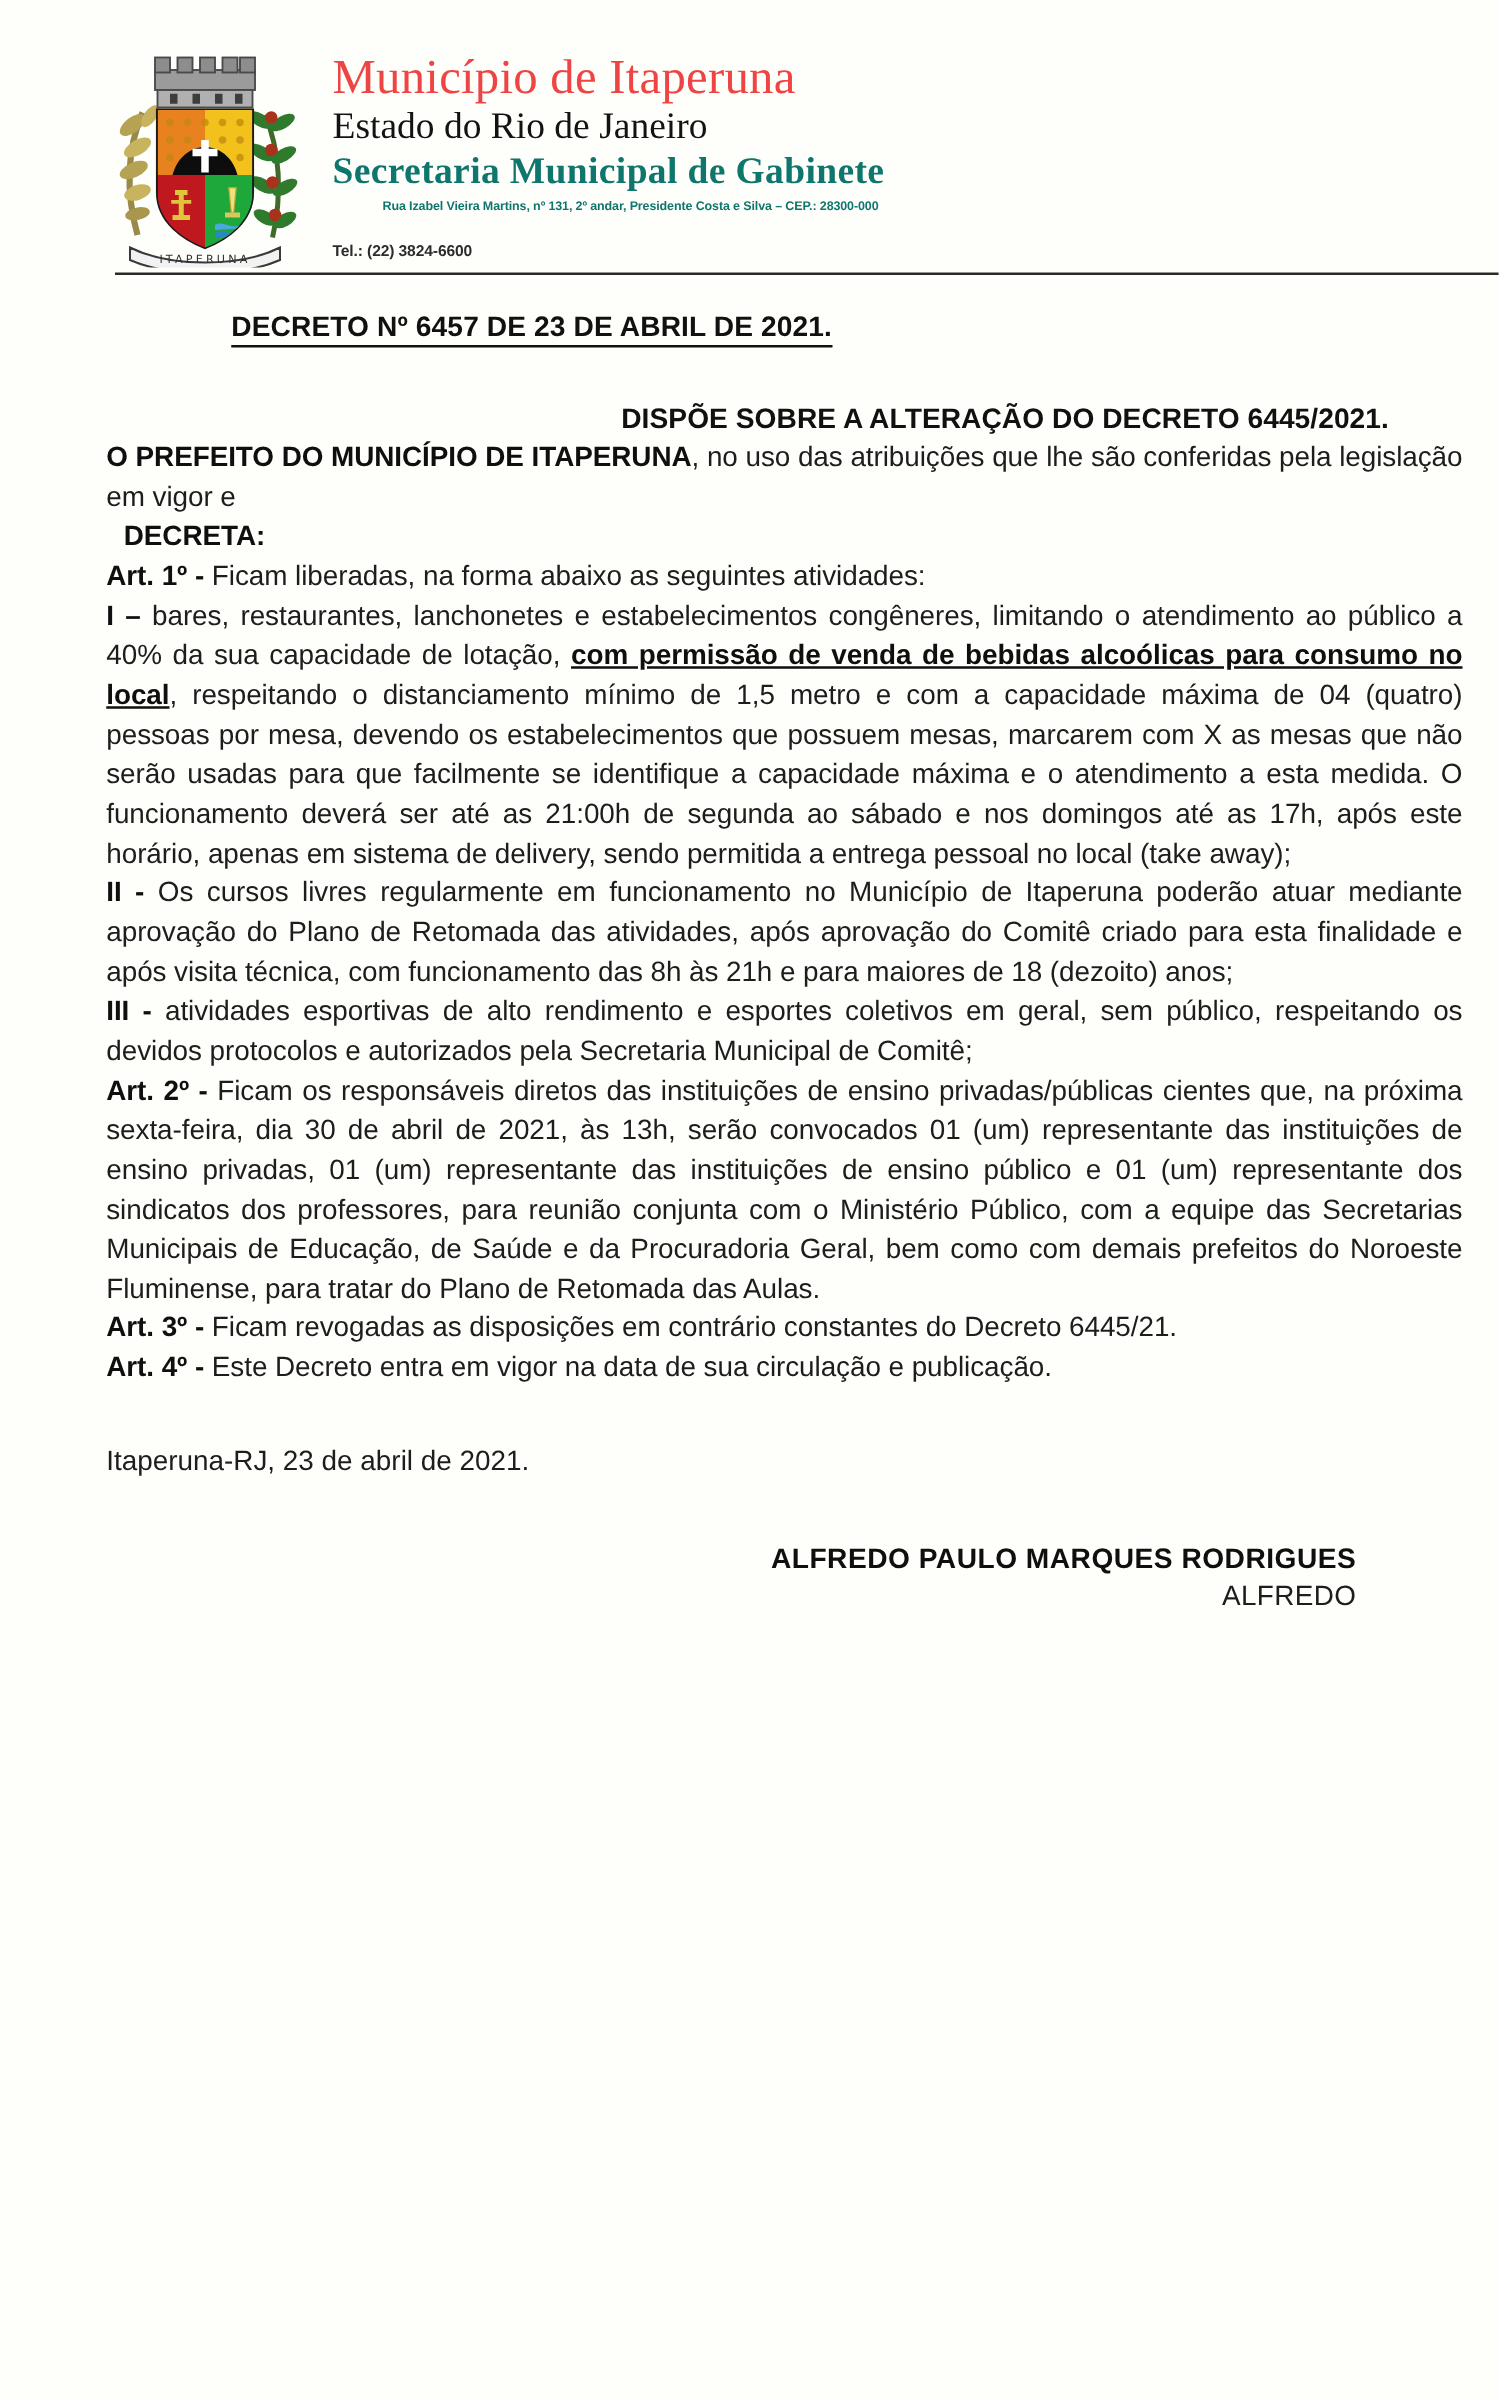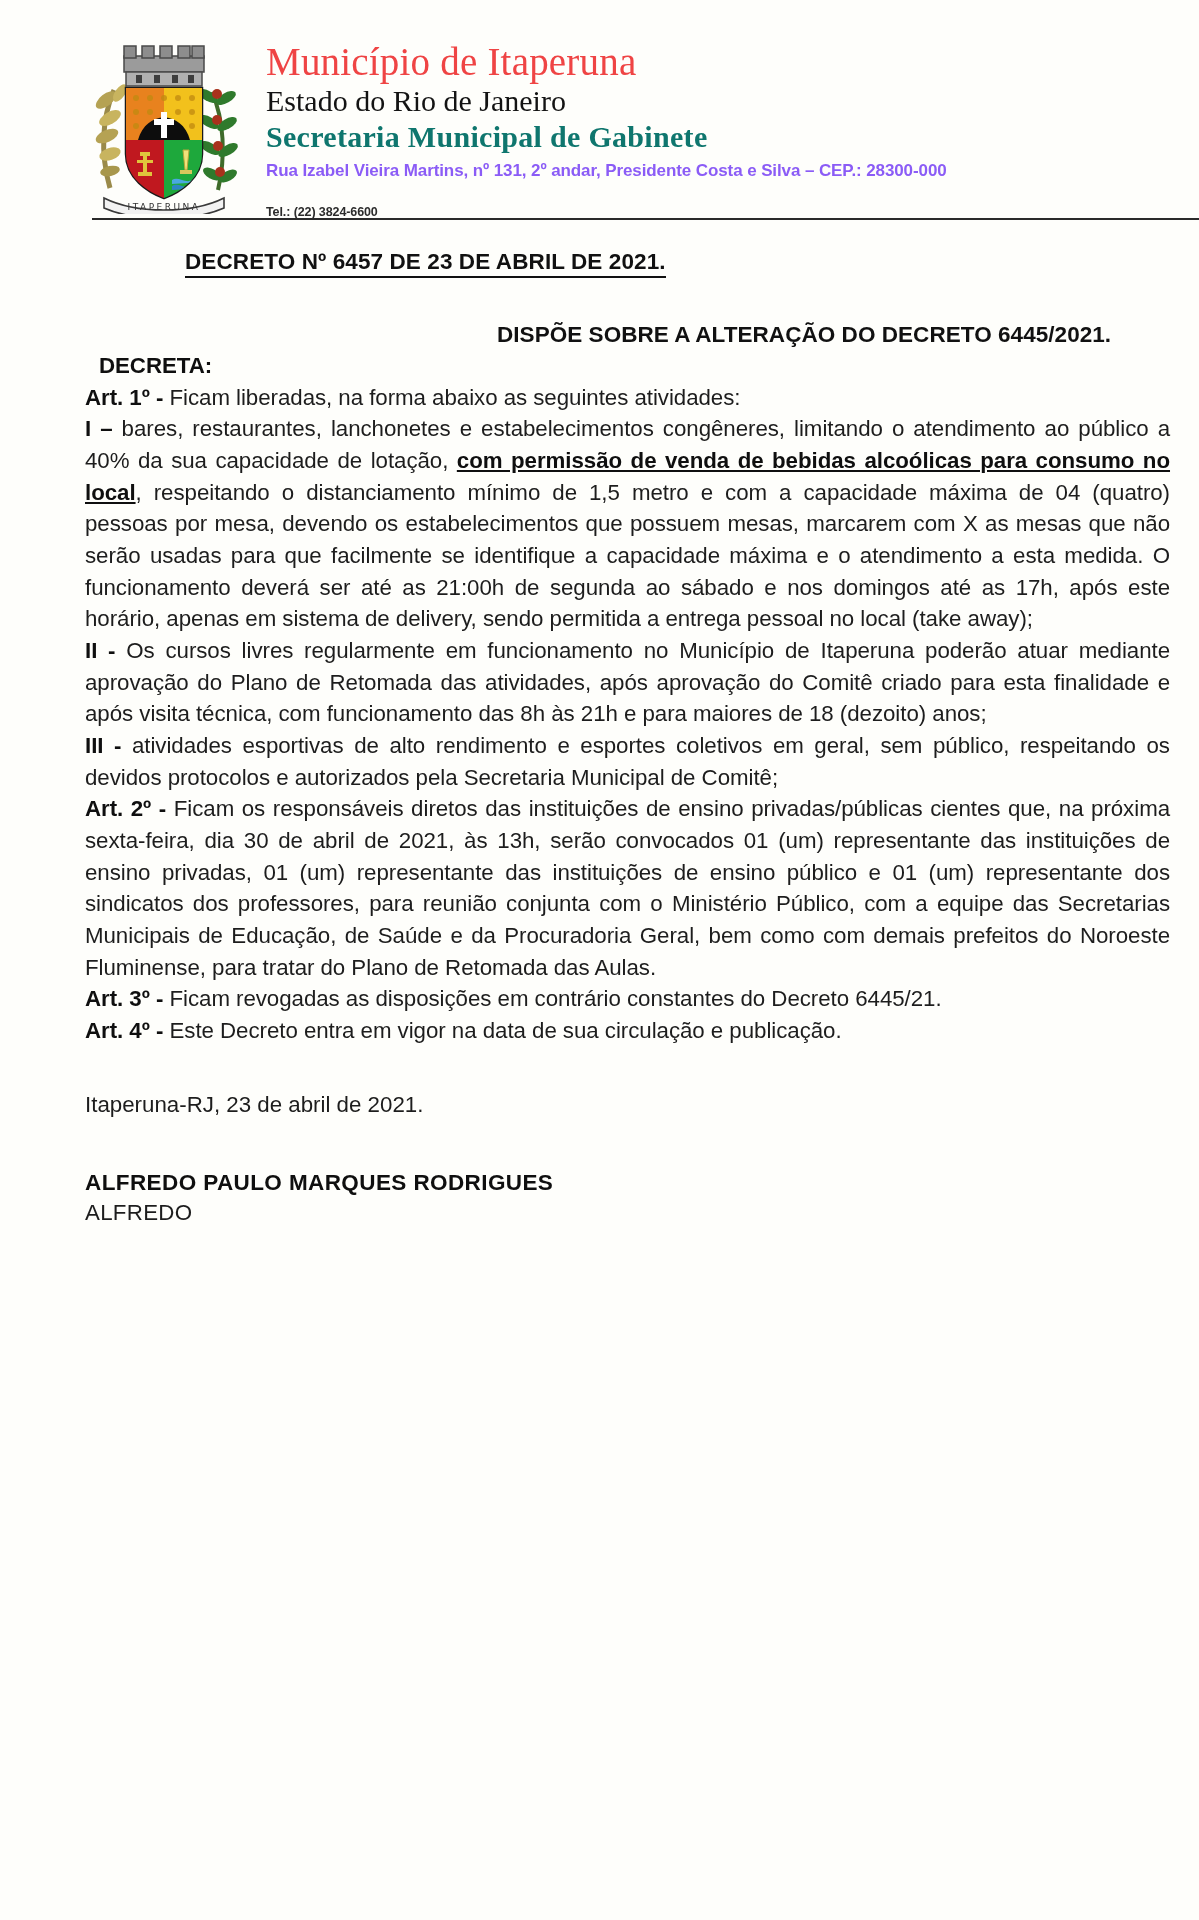--- a/index.html
+++ b/index.html
@@ -73,26 +73,27 @@
     font-weight: bold;
     font-size: 30px;
     line-height: 1.2;
     color: #0f766e;
     white-space: nowrap;
     letter-spacing: 0.3px;
   }
   .lh-addr {
     font-family: "Liberation Sans", sans-serif;
     font-weight: bold;
-    font-size: 17px;
+    font-size: 10px;
     line-height: 1.5;
-    color: #8b5cf6;
+    color: #0f766e;
     white-space: nowrap;
     letter-spacing: -0.1px;
     margin-top: 3px;
+    margin-left: 40px;
   }
   .lh-tel {
     font-family: "Liberation Sans", sans-serif;
     font-weight: bold;
     font-size: 12.5px;
     line-height: 1.5;
     color: #2c2c2c;
     white-space: nowrap;
     letter-spacing: -0.1px;
     margin-top: 19px;
@@ -161,21 +162,21 @@
 
   .closing-line {
     margin-top: 46px;
     font-size: 22.3px;
     width: 1085px;
     color: #1d1d1d;
   }
 
   .signature-block {
     margin-top: 52px;
-    text-align: left;
+    text-align: right;
     width: 1000px;
   }
   .sig-name {
     font-size: 22.5px;
     font-weight: bold;
     letter-spacing: 0.4px;
     color: #0f0f0f;
   }
   .sig-role {
     font-size: 22.3px;
@@ -310,20 +311,21 @@
   <div class="header-rule"></div>
 
   <div class="doc-body">
 
     <div class="decree-title">
       <span>DECRETO Nº 6457 DE 23 DE ABRIL DE 2021.</span>
     </div>
 
     <div class="ementa">DISPÕE SOBRE A ALTERAÇÃO DO DECRETO 6445/2021.</div>
 
+    <p class="para sp-lg"><b>O PREFEITO DO MUNICÍPIO DE ITAPERUNA</b><span>, no uso das atribuições que lhe são conferidas pela legislação em vigor e</span></p>
 
     <p class="para sp-md indent-1"><b>DECRETA:</b></p>
 
     <p class="para sp-md"><b>Art. 1º -</b><span> Ficam liberadas, na forma abaixo as seguintes atividades:</span></p>
 
     <p class="para sp-md"><b>I –</b><span> bares, restaurantes, lanchonetes e estabelecimentos congêneres, limitando o atendimento ao público a 40% da sua capacidade de lotação, </span><span class="u-bold">com permissão de venda de bebidas alcoólicas para consumo no local</span><span>, respeitando o distanciamento mínimo de 1,5 metro e com a capacidade máxima de 04 (quatro) pessoas por mesa, devendo os estabelecimentos que possuem mesas, marcarem com X as mesas que não serão usadas para que facilmente se identifique a capacidade máxima e o atendimento a esta medida. O funcionamento deverá ser até as 21:00h de segunda ao sábado e nos domingos até as 17h, após este horário, apenas em sistema de delivery, sendo permitida a entrega pessoal no local (take away);</span></p>
 
     <p class="para sp-md"><b>II -</b><span> Os cursos livres regularmente em funcionamento no Município de Itaperuna poderão atuar mediante aprovação do Plano de Retomada das atividades, após aprovação do Comitê criado para esta finalidade e após visita técnica, com funcionamento das 8h às 21h e para maiores de 18 (dezoito) anos;</span></p>
 
     <p class="para sp-md"><b>III -</b><span> atividades esportivas de alto rendimento e esportes coletivos em geral, sem público, respeitando os devidos protocolos e autorizados pela Secretaria Municipal de Comitê;</span></p>

